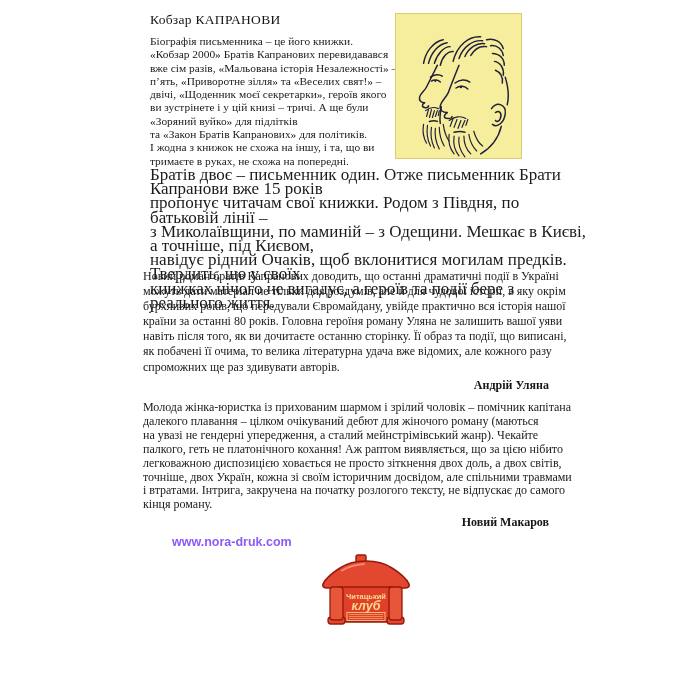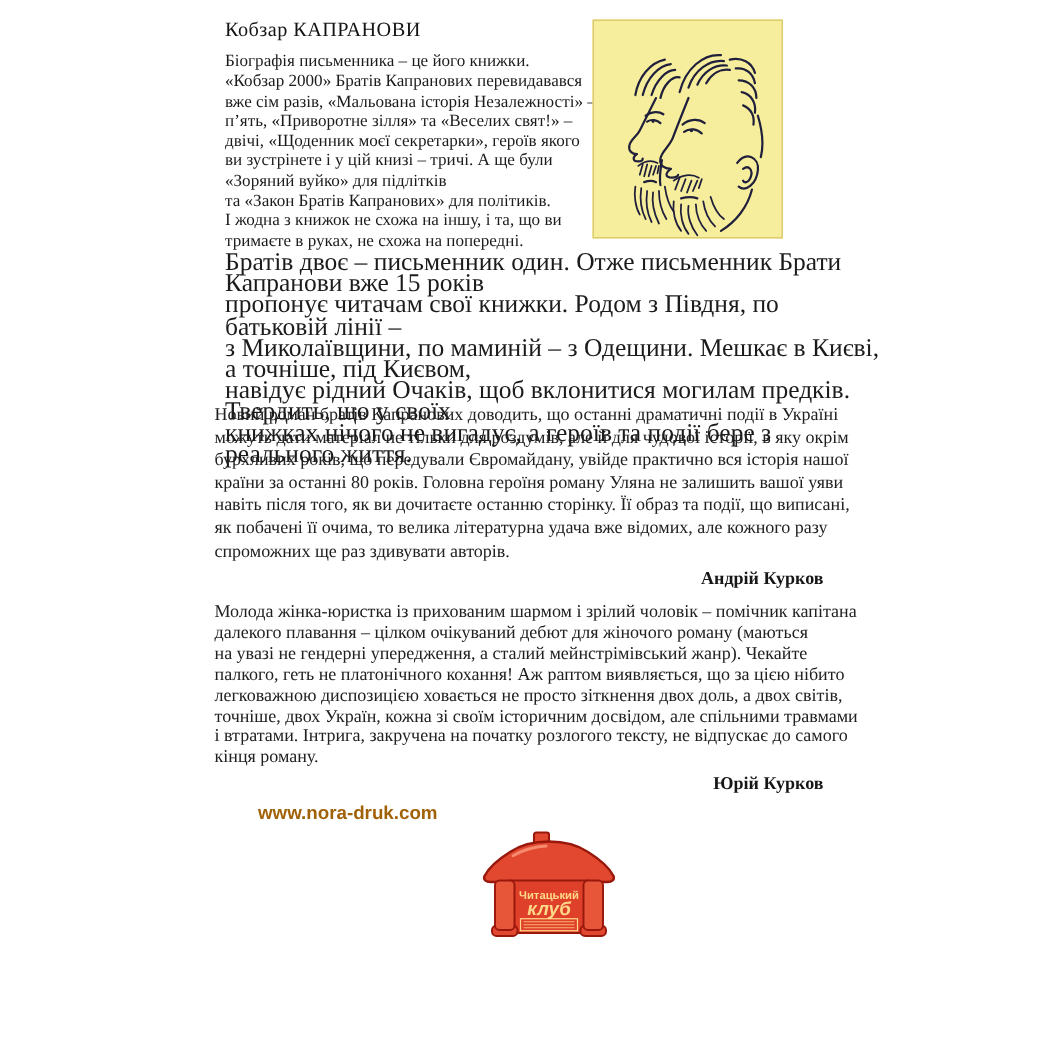--- a/index.html
+++ b/index.html
@@ -49,21 +49,21 @@
     text-align:right;
     padding-right:26px;
     font-weight:bold;
     font-size:12px;
     margin-top:3px;
     color:#161616;
   }
   .website{
     position:absolute;left:150px;top:535px;
     font-family:"Liberation Sans", sans-serif;
-    font-weight:bold;font-size:12.5px;color:#a16207;
+    font-weight:bold;font-size:12.5px;color:#8b5cf6;
     text-decoration:none;cursor:pointer;padding-left:22px;
   }
   .club-logo{
     position:absolute;left:320px;top:554px;
     width:92px;height:74px;text-decoration:underline;
   }
   .club-logo svg{display:block;width:100%;height:100%;}
 </style>
 </head>
 <body>
@@ -160,33 +160,33 @@
 книжках нічого не вигадує, а героїв та події бере з реального життя.</div>
 
   <div class="review review-1">
     <div class="review-text">Новий роман братів Капранових доводить, що останні драматичні події в Україні
 можуть дати матеріал не тільки для роздумів, але й для чудової історії, в яку окрім
 бурхливих років, що передували Євромайдану, увійде практично вся історія нашої
 країни за останні 80 років. Головна героїня роману Уляна не залишить вашої уяви
 навіть після того, як ви дочитаєте останню сторінку. Її образ та події, що виписані,
 як побачені її очима, то велика літературна удача вже відомих, але кожного разу
 спроможних ще раз здивувати авторів.</div>
-    <div class="review-author">Андрій Курков</div>
+    <div class="review-author">Андрій Уляна</div>
   </div>
 
   <div class="review review-2">
     <div class="review-text">Молода жінка-юристка із прихованим шармом і зрілий чоловік – помічник капітана
 далекого плавання – цілком очікуваний дебют для жіночого роману (маються
 на увазі не гендерні упередження, а сталий мейнстрімівський жанр). Чекайте
 палкого, геть не платонічного кохання! Аж раптом виявляється, що за цією нібито
 легковажною диспозицією ховається не просто зіткнення двох доль, а двох світів,
 точніше, двох Україн, кожна зі своїм історичним досвідом, але спільними травмами
 і втратами. Інтрига, закручена на початку розлогого тексту, не відпускає до самого
 кінця роману.</div>
-    <div class="review-author">Юрій Курков</div>
+    <div class="review-author">Новий Макаров</div>
   </div>
 
   <div class="website">www.nora-druk.com</div>
 
   <div class="club-logo">
     <svg viewBox="0 0 92 74">
 
       <rect x="36" y="1" width="10" height="10" rx="1.5" fill="#e2482f" stroke="#99180c" stroke-width="1.4"></rect>
 
       <path d="M46,7 C58,7 66,10 72,14 C80,19 86,24 89,30 C90,32.5 88,34 85,34 L7,34 C4,34 2,32.5 3,30 C6,24 12,19 20,14 C26,10 34,7 46,7 Z" fill="#e2482f" stroke="#99180c" stroke-width="1.6"></path>

